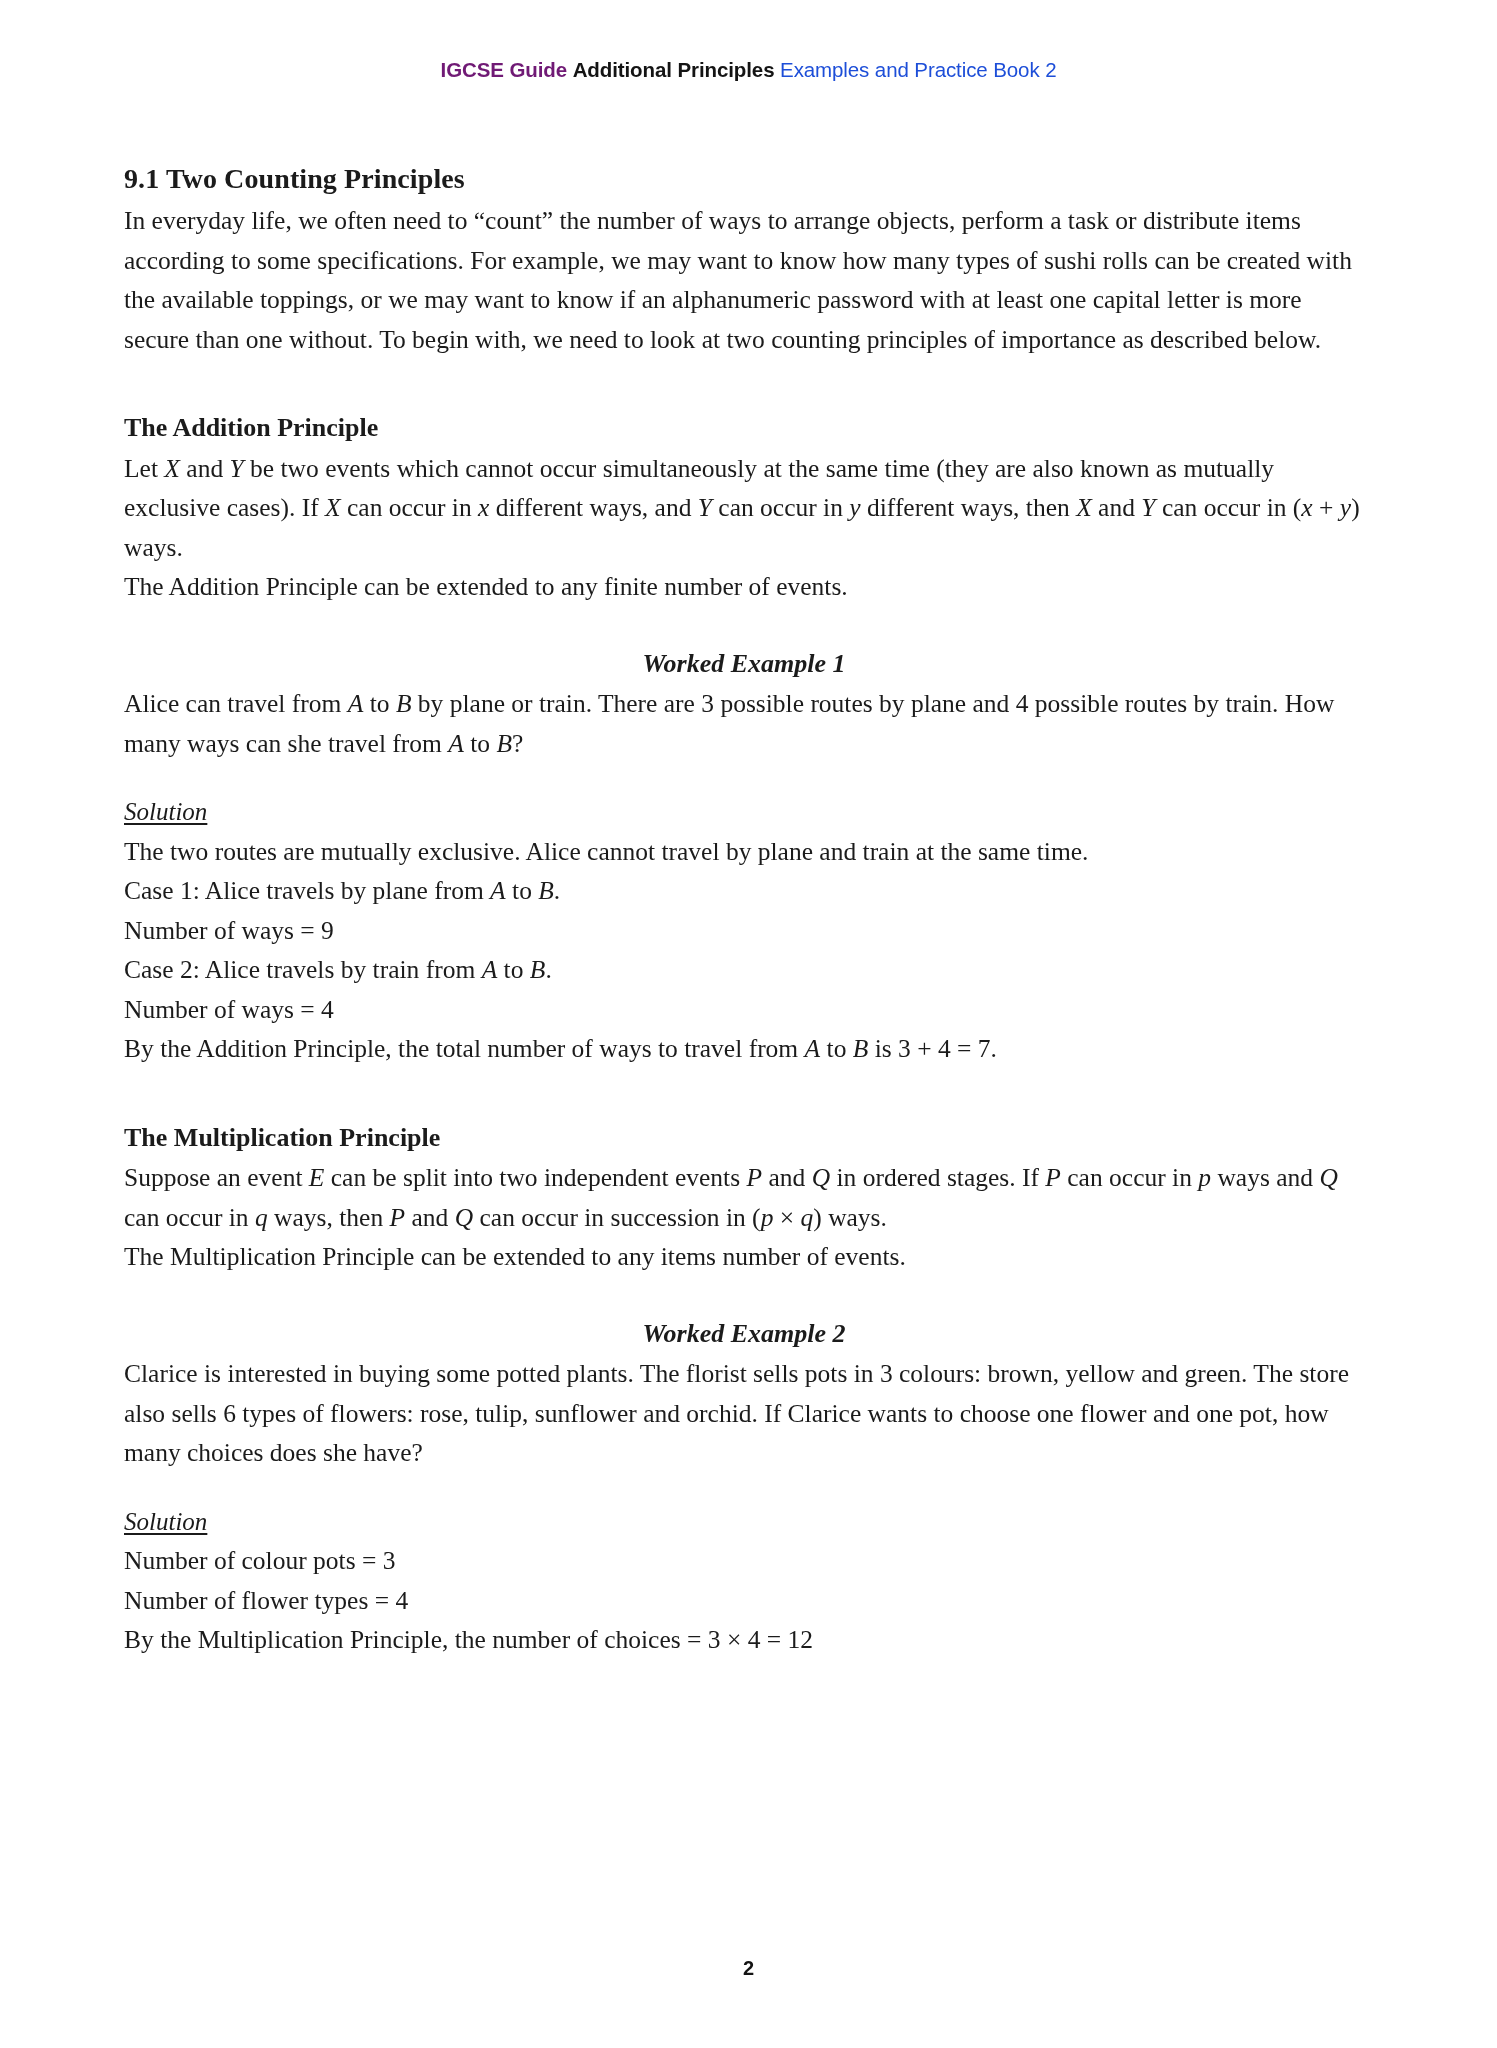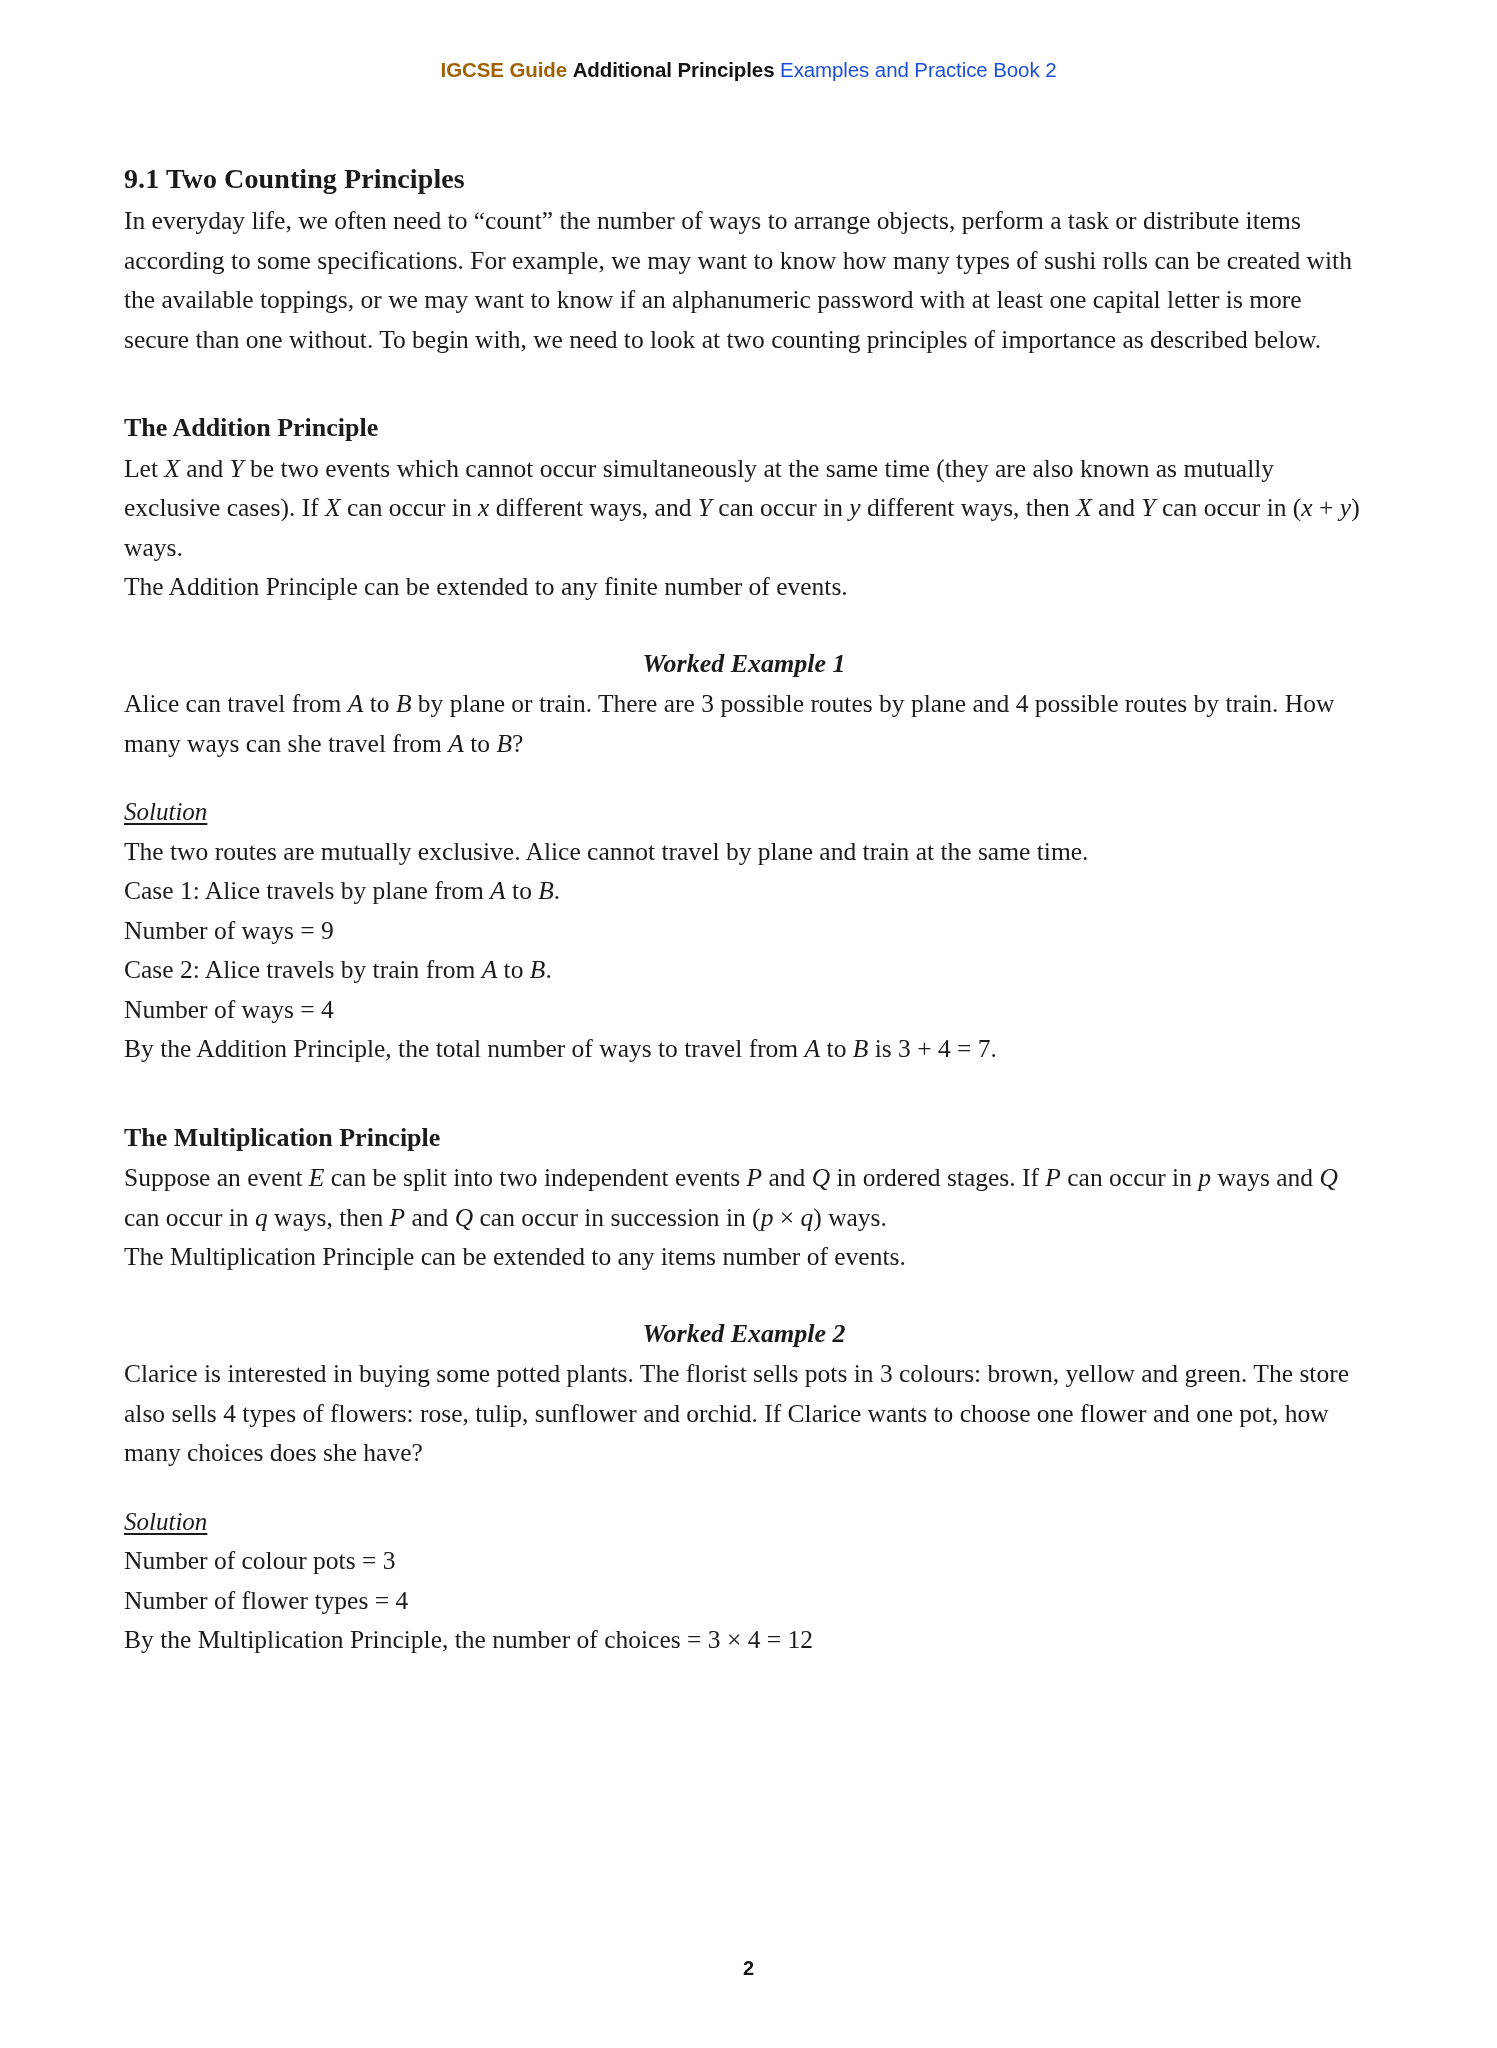--- a/index.html
+++ b/index.html
@@ -28,21 +28,21 @@
     top: 58px;
     left: 0;
     right: 0;
     text-align: center;
     font-family: "Liberation Sans", sans-serif;
     font-size: 20.5px;
     letter-spacing: -0.1px;
     white-space: nowrap;
   }
   .hdr-guide {
-    color: #a16207;
+    color: #701a75;
     font-weight: bold;
   }
   .hdr-title {
     color: #141414;
     font-weight: bold;
   }
   .hdr-sub {
     color: #1d4ed8;
     font-weight: normal;
   }
@@ -172,21 +172,21 @@
     <h3 class="sub-heading">The Multiplication Principle</h3>
 
     <p class="body-text"><span>Suppose an event </span><span class="mv">E</span><span> can be split into two independent events </span><span class="mv">P</span><span> and </span><span class="mv">Q</span><span> in ordered stages. If </span><span class="mv">P</span><span> can occur in </span><span class="mv">p</span><span> ways and </span><span class="mv">Q</span><span> can occur in </span><span class="mv">q</span><span> ways, then </span><span class="mv">P</span><span> and </span><span class="mv">Q</span><span> can occur in succession in (</span><span class="mv">p</span><span> × </span><span class="mv">q</span><span>) ways.</span></p>
 
     <span class="line">The Multiplication Principle can be extended to any items number of events.</span>
 
     <div class="gap-lg"></div>
 
     <div class="example-heading">Worked Example 2</div>
 
-    <p class="body-text">Clarice is interested in buying some potted plants. The florist sells pots in 3 colours: brown, yellow and green. The store also sells 4 types of flowers: rose, tulip, sunflower and orchid. If Clarice wants to choose one flower and one pot, how many choices does she have?</p>
+    <p class="body-text">Clarice is interested in buying some potted plants. The florist sells pots in 3 colours: brown, yellow and green. The store also sells 6 types of flowers: rose, tulip, sunflower and orchid. If Clarice wants to choose one flower and one pot, how many choices does she have?</p>
 
     <div class="gap-md"></div>
 
     <div><span class="solution-heading">Solution</span></div>
 
     <span class="line">Number of colour pots = 3</span>
     <span class="line">Number of flower types = 4</span>
     <span class="line">By the Multiplication Principle, the number of choices = 3 × 4 = 12</span>
 
   </div>

